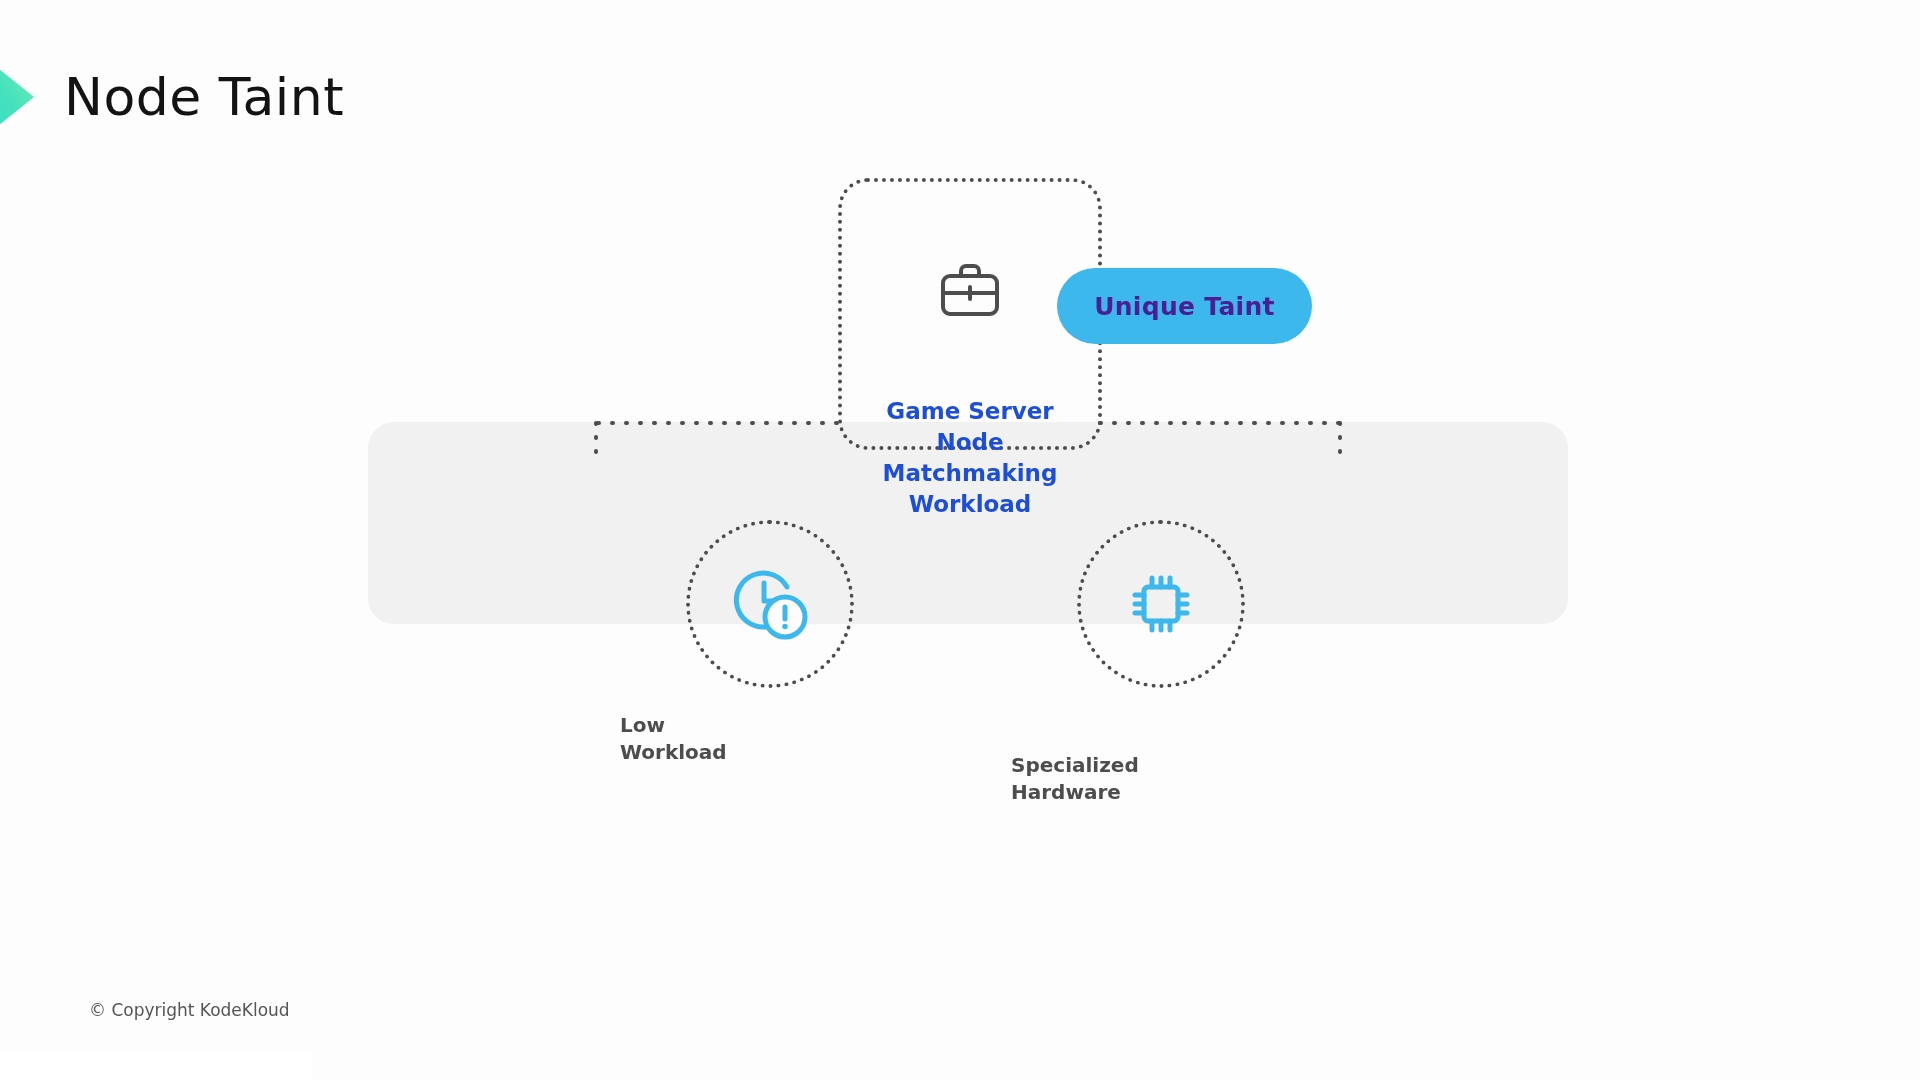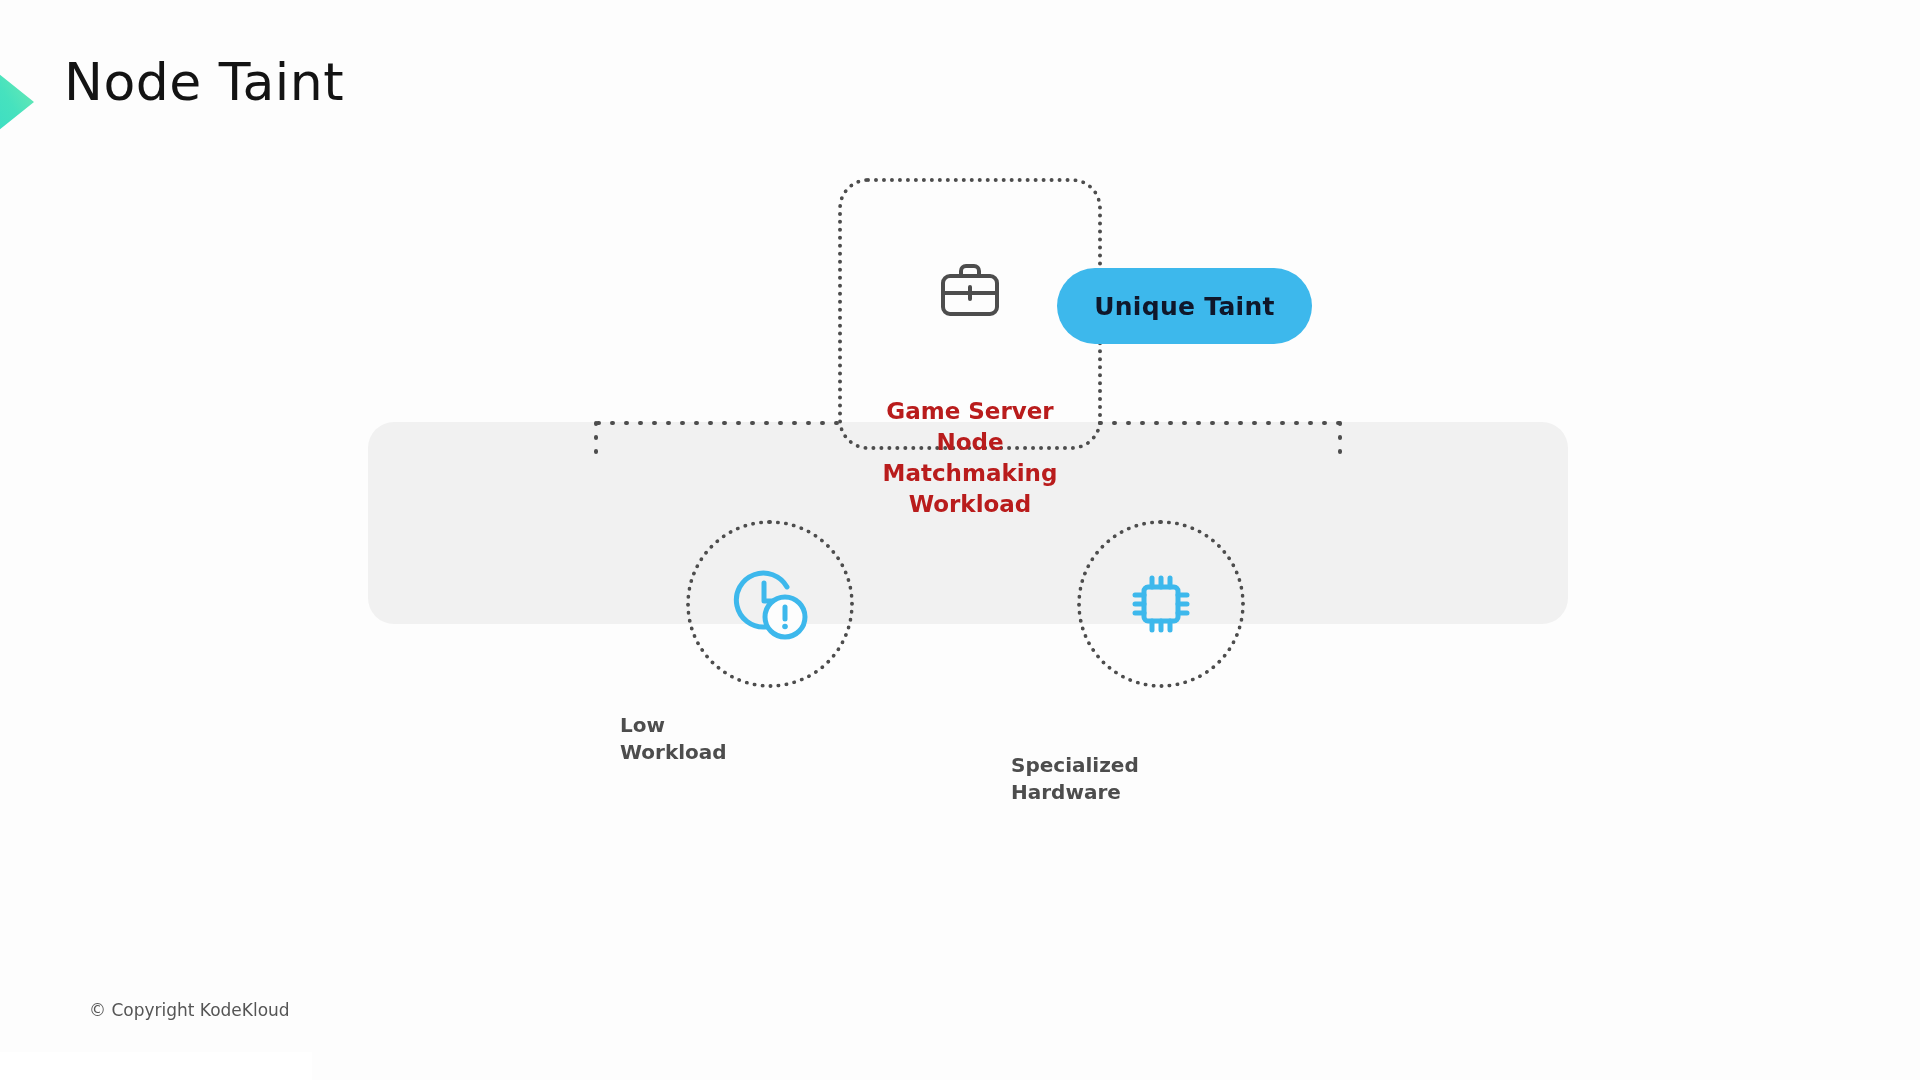--- a/index.html
+++ b/index.html
@@ -14,21 +14,21 @@
     overflow: hidden;
     position: relative;
   }
 
   
   #title-row {
     position: absolute;
     left: 0;
     top: 52px;
     display: flex;
-    align-items: flex-start;
+    align-items: center;
     height: 90px;
   }
   #chevron-logo {
     width: 60px;
     height: 100px;
     margin-left: -12px;
     display: block;
   }
   #page-title {
     font-size: 52px;
@@ -80,39 +80,39 @@
   }
   #main-node-label {
     position: absolute;
     left: 838px;
     top: 396px;
     width: 264px;
     text-align: center;
     font-size: 23px;
     line-height: 31px;
     font-weight: 700;
-    color: #b91c1c;
+    color: #1d4ed8;
     font-family: "DejaVu Sans", sans-serif;
   }
 
   
   #unique-taint-pill {
     position: absolute;
     left: 1057px;
     top: 268px;
     width: 255px;
     height: 76px;
     background: #3DB8EC;
     border-radius: 38px;
     display: flex;
     align-items: center;
     justify-content: center;
   }
   #unique-taint-label {
-    color: #0f172a;
+    color: #4c1d95;
     font-size: 25px;
     font-weight: 700;
     font-family: "DejaVu Sans", sans-serif;
     letter-spacing: 0.3px;
   }
 
   
   .feature-circle {
     position: absolute;
     width: 168px;

